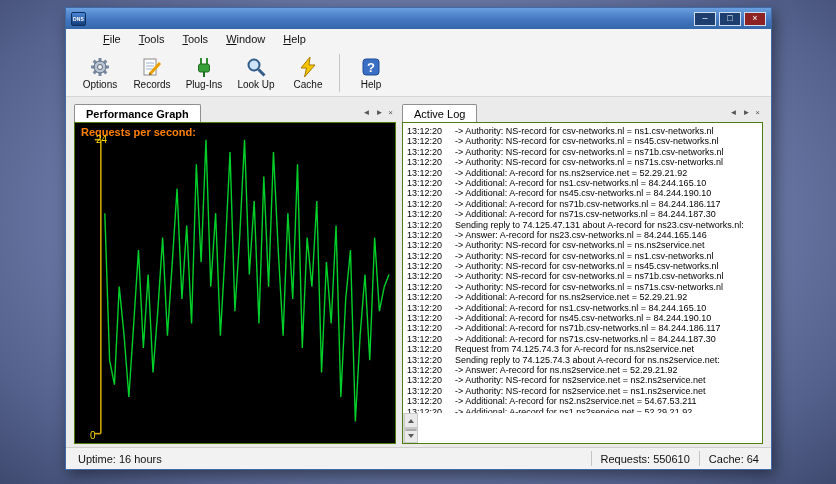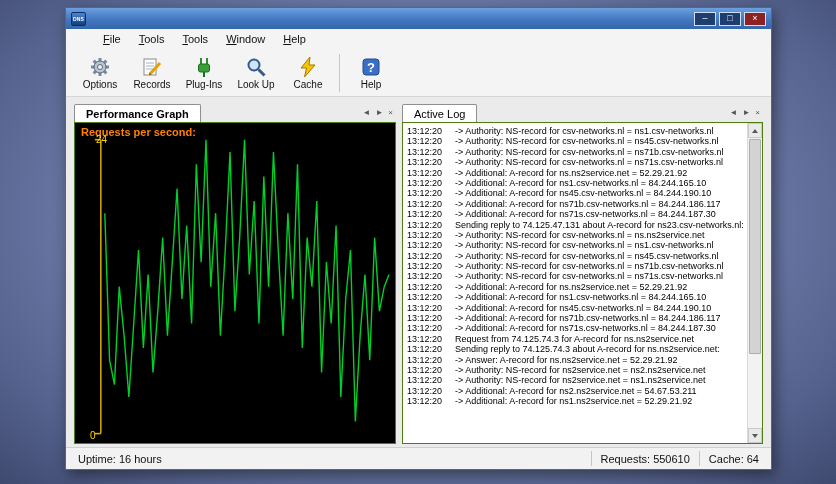--- a/index.html
+++ b/index.html
@@ -44,21 +44,21 @@
   .tab-nav { margin-left:auto; display:flex; align-items:center; gap:5px; padding:0 3px 5px 0; color:#555; }
   .tab-nav .glyph { font-size:8px; line-height:1; cursor:default; }
   .panel-body { flex:1; min-height:0; border:1px solid #4d7c0f; background:#fff; position:relative; }
   
   .chart-body { background:#000; overflow:hidden; }
   .chart-title { position:absolute; left:6px; top:3px; font-size:11px; font-weight:bold; }
   .ylabel-top { position:absolute; left:21px; top:11px; font-size:10px; }
   .ylabel-bottom { position:absolute; left:15px; bottom:2px; font-size:10px; }
   .chart-svg { position:absolute; inset:0; width:100%; height:100%; }
   
-  .log-body { display:flex; background:#fff; }
+  .log-body { display:flex; background:#fff;flex-direction:column; }
   .log-lines { flex:1; min-width:0; overflow:hidden; padding:3px 2px 0 4px; font-size:9px; line-height:10.4px; color:#000; white-space:nowrap; }
   .log-line { height:10.4px; }
   .log-time { display:inline-block; width:48px; }
   
   .scrollbar { width:15px; flex:none; background:#f2f2f2; border-left:1px solid #d9d9d9; display:flex; flex-direction:column; }
   .scroll-btn { height:15px; flex:none; background:#eaeaea; border:1px solid #c9c9c9; display:flex; align-items:center; justify-content:center; }
   .tri-up { width:0; height:0; border-left:3px solid transparent; border-right:3px solid transparent; border-bottom:4px solid #5a5a5a; }
   .tri-down { width:0; height:0; border-left:3px solid transparent; border-right:3px solid transparent; border-top:4px solid #5a5a5a; }
   .scroll-track { flex:1; position:relative; }
   .scroll-thumb { position:absolute; left:1px; right:1px; top:1px; height:74%; background:#d3d3d3; border:1px solid #aeaeae; border-radius:1px; }
@@ -186,20 +186,21 @@
               <div class="log-line"><span class="log-time">13:12:20</span><span>-&gt; Authority: NS-record for csv-networks.nl = ns1.csv-networks.nl</span></div>
               <div class="log-line"><span class="log-time">13:12:20</span><span>-&gt; Authority: NS-record for csv-networks.nl = ns45.csv-networks.nl</span></div>
               <div class="log-line"><span class="log-time">13:12:20</span><span>-&gt; Authority: NS-record for csv-networks.nl = ns71b.csv-networks.nl</span></div>
               <div class="log-line"><span class="log-time">13:12:20</span><span>-&gt; Authority: NS-record for csv-networks.nl = ns71s.csv-networks.nl</span></div>
               <div class="log-line"><span class="log-time">13:12:20</span><span>-&gt; Additional: A-record for ns.ns2service.net = 52.29.21.92</span></div>
               <div class="log-line"><span class="log-time">13:12:20</span><span>-&gt; Additional: A-record for ns1.csv-networks.nl = 84.244.165.10</span></div>
               <div class="log-line"><span class="log-time">13:12:20</span><span>-&gt; Additional: A-record for ns45.csv-networks.nl = 84.244.190.10</span></div>
               <div class="log-line"><span class="log-time">13:12:20</span><span>-&gt; Additional: A-record for ns71b.csv-networks.nl = 84.244.186.117</span></div>
               <div class="log-line"><span class="log-time">13:12:20</span><span>-&gt; Additional: A-record for ns71s.csv-networks.nl = 84.244.187.30</span></div>
               <div class="log-line"><span class="log-time">13:12:20</span><span>Sending reply to 74.125.47.131 about A-record for ns23.csv-networks.nl:</span></div>
+              <div class="log-line"><span class="log-time">13:12:20</span><span>-&gt; Answer: A-record for ns23.csv-networks.nl = 84.244.165.146</span></div>
               <div class="log-line"><span class="log-time">13:12:20</span><span>-&gt; Authority: NS-record for csv-networks.nl = ns.ns2service.net</span></div>
               <div class="log-line"><span class="log-time">13:12:20</span><span>-&gt; Authority: NS-record for csv-networks.nl = ns1.csv-networks.nl</span></div>
               <div class="log-line"><span class="log-time">13:12:20</span><span>-&gt; Authority: NS-record for csv-networks.nl = ns45.csv-networks.nl</span></div>
               <div class="log-line"><span class="log-time">13:12:20</span><span>-&gt; Authority: NS-record for csv-networks.nl = ns71b.csv-networks.nl</span></div>
               <div class="log-line"><span class="log-time">13:12:20</span><span>-&gt; Authority: NS-record for csv-networks.nl = ns71s.csv-networks.nl</span></div>
               <div class="log-line"><span class="log-time">13:12:20</span><span>-&gt; Additional: A-record for ns.ns2service.net = 52.29.21.92</span></div>
               <div class="log-line"><span class="log-time">13:12:20</span><span>-&gt; Additional: A-record for ns1.csv-networks.nl = 84.244.165.10</span></div>
               <div class="log-line"><span class="log-time">13:12:20</span><span>-&gt; Additional: A-record for ns45.csv-networks.nl = 84.244.190.10</span></div>
               <div class="log-line"><span class="log-time">13:12:20</span><span>-&gt; Additional: A-record for ns71b.csv-networks.nl = 84.244.186.117</span></div>
               <div class="log-line"><span class="log-time">13:12:20</span><span>-&gt; Additional: A-record for ns71s.csv-networks.nl = 84.244.187.30</span></div>

